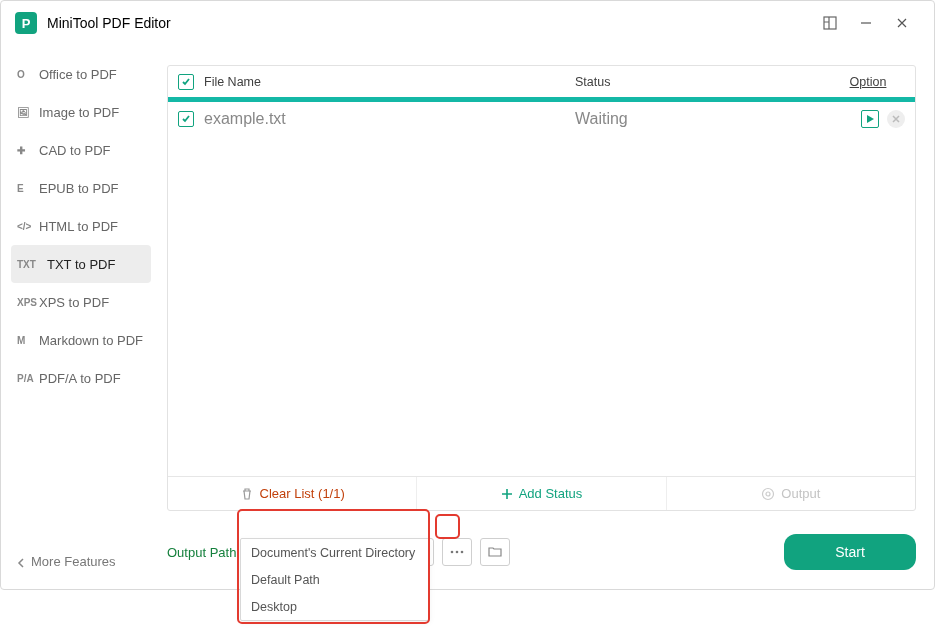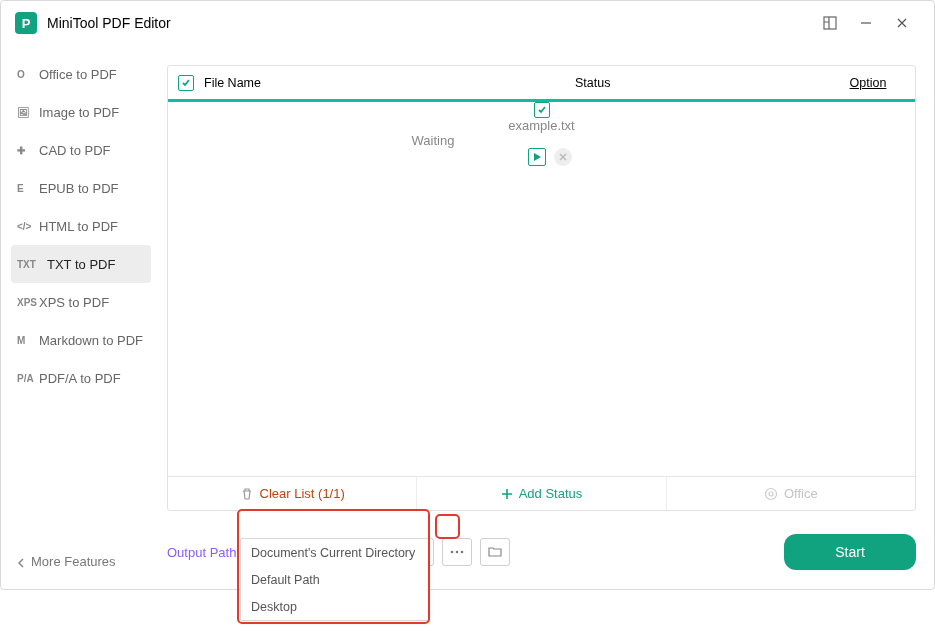--- a/index.html
+++ b/index.html
@@ -99,37 +99,36 @@
   .filebox {
     flex: 1;
     border: 1px solid #e2e2e2;
     border-radius: 3px;
     display: flex;
     flex-direction: column;
     min-height: 0;
   }
   .file-head {
     height: 36px;
-    border-bottom: 3px solid #14b8a6;
+    border-bottom: 5px solid #14b8a6;
     display: flex;
     align-items: center;
     font-size: 12.5px;
-    color: #000000;
+    color: #404040;
   }
   .check-cell { width: 36px; display: flex; justify-content: center; }
   .name-cell { flex: 1; }
   .status-cell { width: 260px; }
   .option-cell { width: 80px; text-align: center; padding-right: 14px; text-decoration: underline; }
   .file-row {
     height: 34px;
     display: flex;
     align-items: center;
     color: #888;
-    font-size: 13px;
-    flex-direction: column;
+    font-size: 16px;
   }
   .check {
     width: 16px; height: 16px;
     border: 1.5px solid #10a37f;
     border-radius: 2px;
     display: flex; align-items: center; justify-content: center;
   }
   .check svg { stroke: #10a37f; }
   .row-actions {
     display: flex; gap: 8px; padding-right: 10px;
@@ -164,21 +163,21 @@
   }
   .tool-seg:last-child { border-right: none; color: #c4c4c4; }
   .tool-seg.add { color: #11a37f; }
   .bottom {
     height: 60px;
     display: flex;
     align-items: center;
     padding-top: 22px;
     position: relative;
   }
-  .out-label { color: #8b5cf6; font-size: 13px; margin-right: 8px; }
+  .out-label { color: #15803d; font-size: 13px; margin-right: 8px; }
   .out-select {
     min-width: 184px;
     height: 28px;
     border: 1px solid #cfcfcf;
     border-radius: 3px;
     display: flex; align-items: center;
     padding: 0 6px;
     color: #666;
     font-size: 12.5px;
     position: relative;
@@ -355,21 +354,21 @@
             <svg width="12" height="12" viewBox="0 0 12 12" stroke="#11a37f" stroke-width="1.6">
                 <path d="M6 1v10M1 6h10"></path>
               </svg>
             <span>Add Status</span>
           </div>
           <div class="tool-seg">
             <svg width="14" height="14" viewBox="0 0 14 14" fill="none" stroke="#ccc" stroke-width="1.2">
               <circle cx="7" cy="7" r="2"></circle>
                 <circle cx="7" cy="7" r="5.5"></circle>
             </svg>
-            <span>Office</span>
+            <span>Output</span>
           </div>
         </div>
       </div>
 
       <div class="bottom">
         <span class="out-label">Output Path:</span>
         <div class="out-select">
           <span>Document's Current Directory</span>
           <span class="caret">
             <svg width="8" height="8" viewBox="0 0 8 8" fill="none" stroke="#888">

